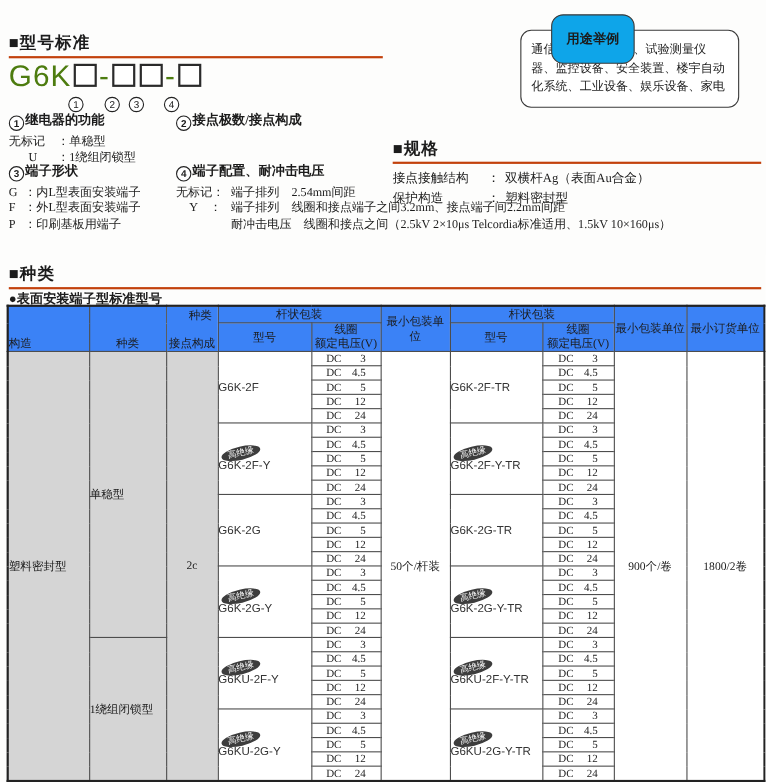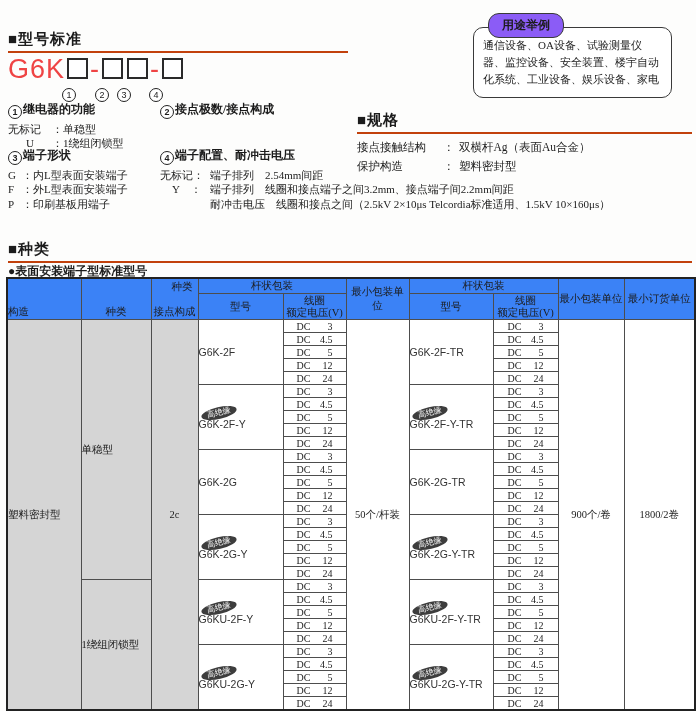--- a/index.html
+++ b/index.html
@@ -9,21 +9,21 @@
     font-family:"Liberation Serif", serif;
   }
   .abs{position:absolute;}
   
   .sec-head{
     font-weight:bold;font-size:15px;letter-spacing:1px;
     border-bottom:2px solid #c2410c;padding-bottom:2px;
   }
   .sub-head{font-weight:bold;font-size:12px;text-align:center;}
   
-  .code{font-family:"Liberation Sans", sans-serif;font-size:27px;letter-spacing:1px;color:#ef4444;}
+  .code{font-family:"Liberation Sans", sans-serif;font-size:27px;letter-spacing:1px;color:#4d7c0f;}
   .slot{display:inline-block;width:17px;height:17px;border:2px solid #2a2a2a;margin:0 2px;vertical-align:-1px;background:#fff;}
   .circle-num{
     display:inline-block;width:12px;height:12px;border:1px solid #222;border-radius:50%;
     font-size:9px;line-height:12px;text-align:center;background:#fff;
     font-family:"Liberation Sans", sans-serif;
   }
   
   .blk-title{font-size:12px;font-weight:bold;margin-bottom:3px;white-space:nowrap;}
   .blk-title .circle-num{margin-right:1px;vertical-align:-2px;}
   .item{font-size:11px;line-height:1.3;white-space:nowrap;}
@@ -32,22 +32,22 @@
   .item .k.center{min-width:44px;text-align:center;}
   .cfg-row{display:flex;font-size:11px;line-height:1.3;}
   .cfg-key{width:50px;flex:none;}
   .cfg-lines{white-space:nowrap;}
   
   .usage-box{
     width:199px;height:71px;border:1.5px solid #3a3a3a;border-radius:10px;background:#fff;
     box-sizing:border-box;padding:9px 9px 0 9px;font-size:11px;line-height:1.55;
   }
   .usage-tab{
-    position:absolute;left:14px;top:-15px;background:#8b5cf6;border:1.5px solid #3a3a3a;
-    border-radius:11px;padding:2px 13px;font-size:12px;font-weight:bold;white-space:nowrap;
+    position:absolute;left:27px;top:-15px;background:#0ea5e9;border:1.5px solid #3a3a3a;
+    border-radius:11px;padding:12px 13px;font-size:12px;font-weight:bold;white-space:nowrap;
   }
   
   .spec-row{display:flex;font-size:11.5px;line-height:1.65;}
   .spec-label{width:86px;flex:none;}
   .spec-sep{width:16px;flex:none;}
   
   table.types{
     border-collapse:collapse;table-layout:fixed;width:688px;
     font-size:10px;background:#fff;border:2px solid #222;
   }
@@ -124,21 +124,21 @@
       <div>耐冲击电压　线圈和接点之间（2.5kV 2×10μs Telcordia标准适用、1.5kV 10×160μs）</div>
     </div>
   </div>
 </div>
 
 <div class="abs usage-box" style="left:473px;top:27px;">
   <div class="usage-tab">用途举例</div>
   <div>通信设备、OA设备、试验测量仪器、监控设备、安全装置、楼宇自动化系统、工业设备、娱乐设备、家电</div>
 </div>
 
-<div class="abs" style="left:357px;top:111px;width:335px;">
+<div class="abs" style="left:357px;top:126px;width:335px;">
   <div class="sec-head">■规格</div>
   <div style="margin-top:4px;">
     <div class="spec-row">
       <span class="spec-label">接点接触结构</span>
         <span class="spec-sep">：</span>
         <span>双横杆Ag（表面Au合金）</span>
     </div>
     <div class="spec-row">
       <span class="spec-label">保护构造</span>
         <span class="spec-sep">：</span>

